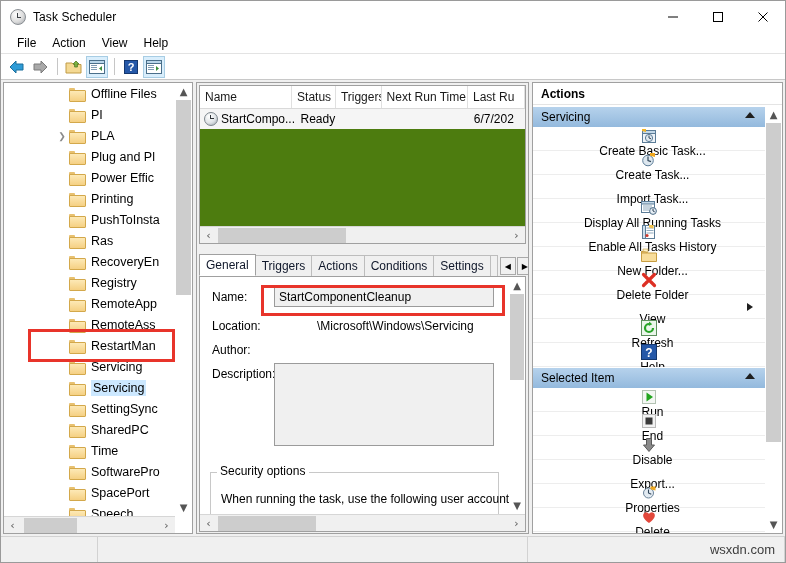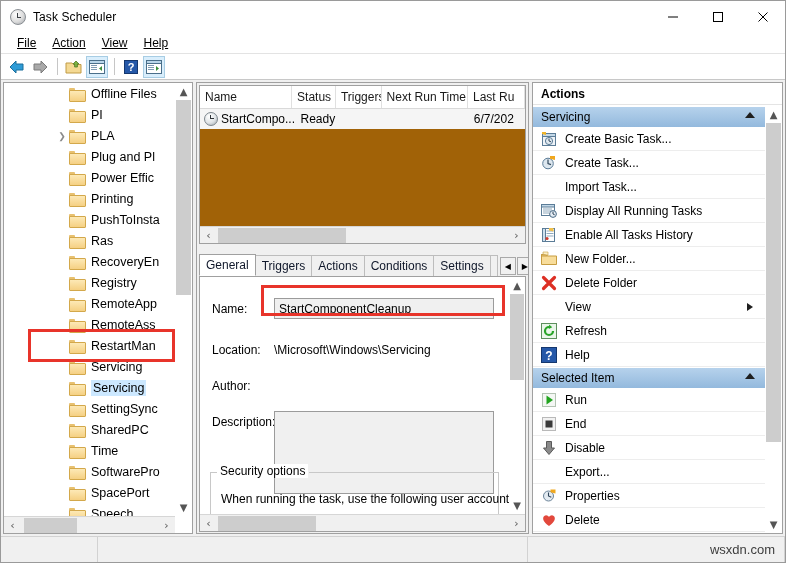--- a/index.html
+++ b/index.html
@@ -52,21 +52,20 @@
     color: #000;
   }
   .win-btn svg { display: block; }
 
   
   #menubar {
     position: absolute; left: 0; top: 31px; width: 784px; height: 22px;
     background: #ffffff;
     display: flex; align-items: center; padding-left: 8px;
     border-bottom: 1px solid #e3e3e3;
-    text-decoration: underline;
   }
   .menu-item {
     font-size: 12px; padding: 3px 8px 3px 8px; color: #000;
   }
 
   
   #toolbar {
     position: absolute; left: 0; top: 53px; width: 784px; height: 26px;
     background: #ffffff;
     display: flex; align-items: center; padding-left: 5px;
@@ -165,21 +164,21 @@
   
   #center-panel {
     position: absolute; left: 195px; top: 2px; width: 333px; height: 452px;
     background: #f0f0f0;
     border: 1px solid #a0a0a0;
     overflow: hidden;
   }
   
   #task-list {
     position: absolute; left: 2px; top: 2px; width: 327px; height: 159px;
-    background: #a16207; border: 1px solid #a0a0a0; overflow: hidden;
+    background: #4d7c0f; border: 1px solid #a0a0a0; overflow: hidden;
   }
   #list-header {
     display: flex; height: 23px; background: #ffffff;
     border-bottom: 1px solid #d9d9d9;
   }
   .col-head {
     font-size: 12px; padding: 4px 0 0 5px;
     border-right: 1px solid #e0e0e0; white-space: nowrap; overflow: hidden;
     color: #1a1a1a;
   }
@@ -239,28 +238,28 @@
   }
   #detail-body {
     position: absolute; left: 0; top: 22px; right: 0; bottom: 0;
     background: #ffffff; border: 1px solid #a0a0a0; border-top: none;
     overflow: hidden;
   }
   #detail-inner {
     position: absolute; left: 0; top: 0; right: 16px; bottom: 17px;
     overflow: hidden;
   }
-  .field-row { display: flex; align-items: flex-start; padding: 12px 0 0 12px; }
+  .field-row { display: flex; align-items: flex-start; padding: 0 0 0 12px; }
   .field-label { width: 62px; font-size: 12px; padding-top: 4px; flex: none; color: #000; }
   .ro-box {
     border: 1px solid #9b9b9b; background: #f0f0f0; height: 21px;
     display: flex; align-items: center; padding-left: 4px;
     font-size: 12px; color: #000;
   }
-  .plain-val { font-size: 12px; padding-top: 4px; }
+  .plain-val { font-size: 12px; padding-top: 4px; margin-left: 43px; }
   .desc-box {
     border: 1px solid #9b9b9b; background: #f0f0f0;
   }
   #security-group {
     position: absolute; left: 10px; right: 10px; top: 195px; height: 70px;
     border: 1px solid #c8c8c8; border-top: none;
   }
   #security-legend {
     position: absolute; left: 6px; top: -8px; background: #fff;
     padding: 0 3px; font-size: 12px;
@@ -304,21 +303,21 @@
   }
   .group-header .chev {
     position: absolute; right: 10px; top: 5px;
     width: 0; height: 0;
     border-left: 5px solid transparent; border-right: 5px solid transparent;
     border-bottom: 6px solid #1f1f1f;
   }
   .action-item {
     height: 24px; display: flex; align-items: center;
     padding-left: 7px; font-size: 12px; color: #000;
-    border-bottom: 1px solid #ededed; position: relative;
+    border-bottom: 1px solid #ededed; position: relative; flex-direction: column;
   }
   .action-ico {
     width: 17px; height: 17px; flex: none; margin-right: 8px;
     display: flex; align-items: center; justify-content: center;
   }
   .action-ico.empty { background: none; }
   .submenu-arrow {
     position: absolute; right: 12px; top: 8px;
     width: 0; height: 0;
     border-top: 4px solid transparent; border-bottom: 4px solid transparent;

